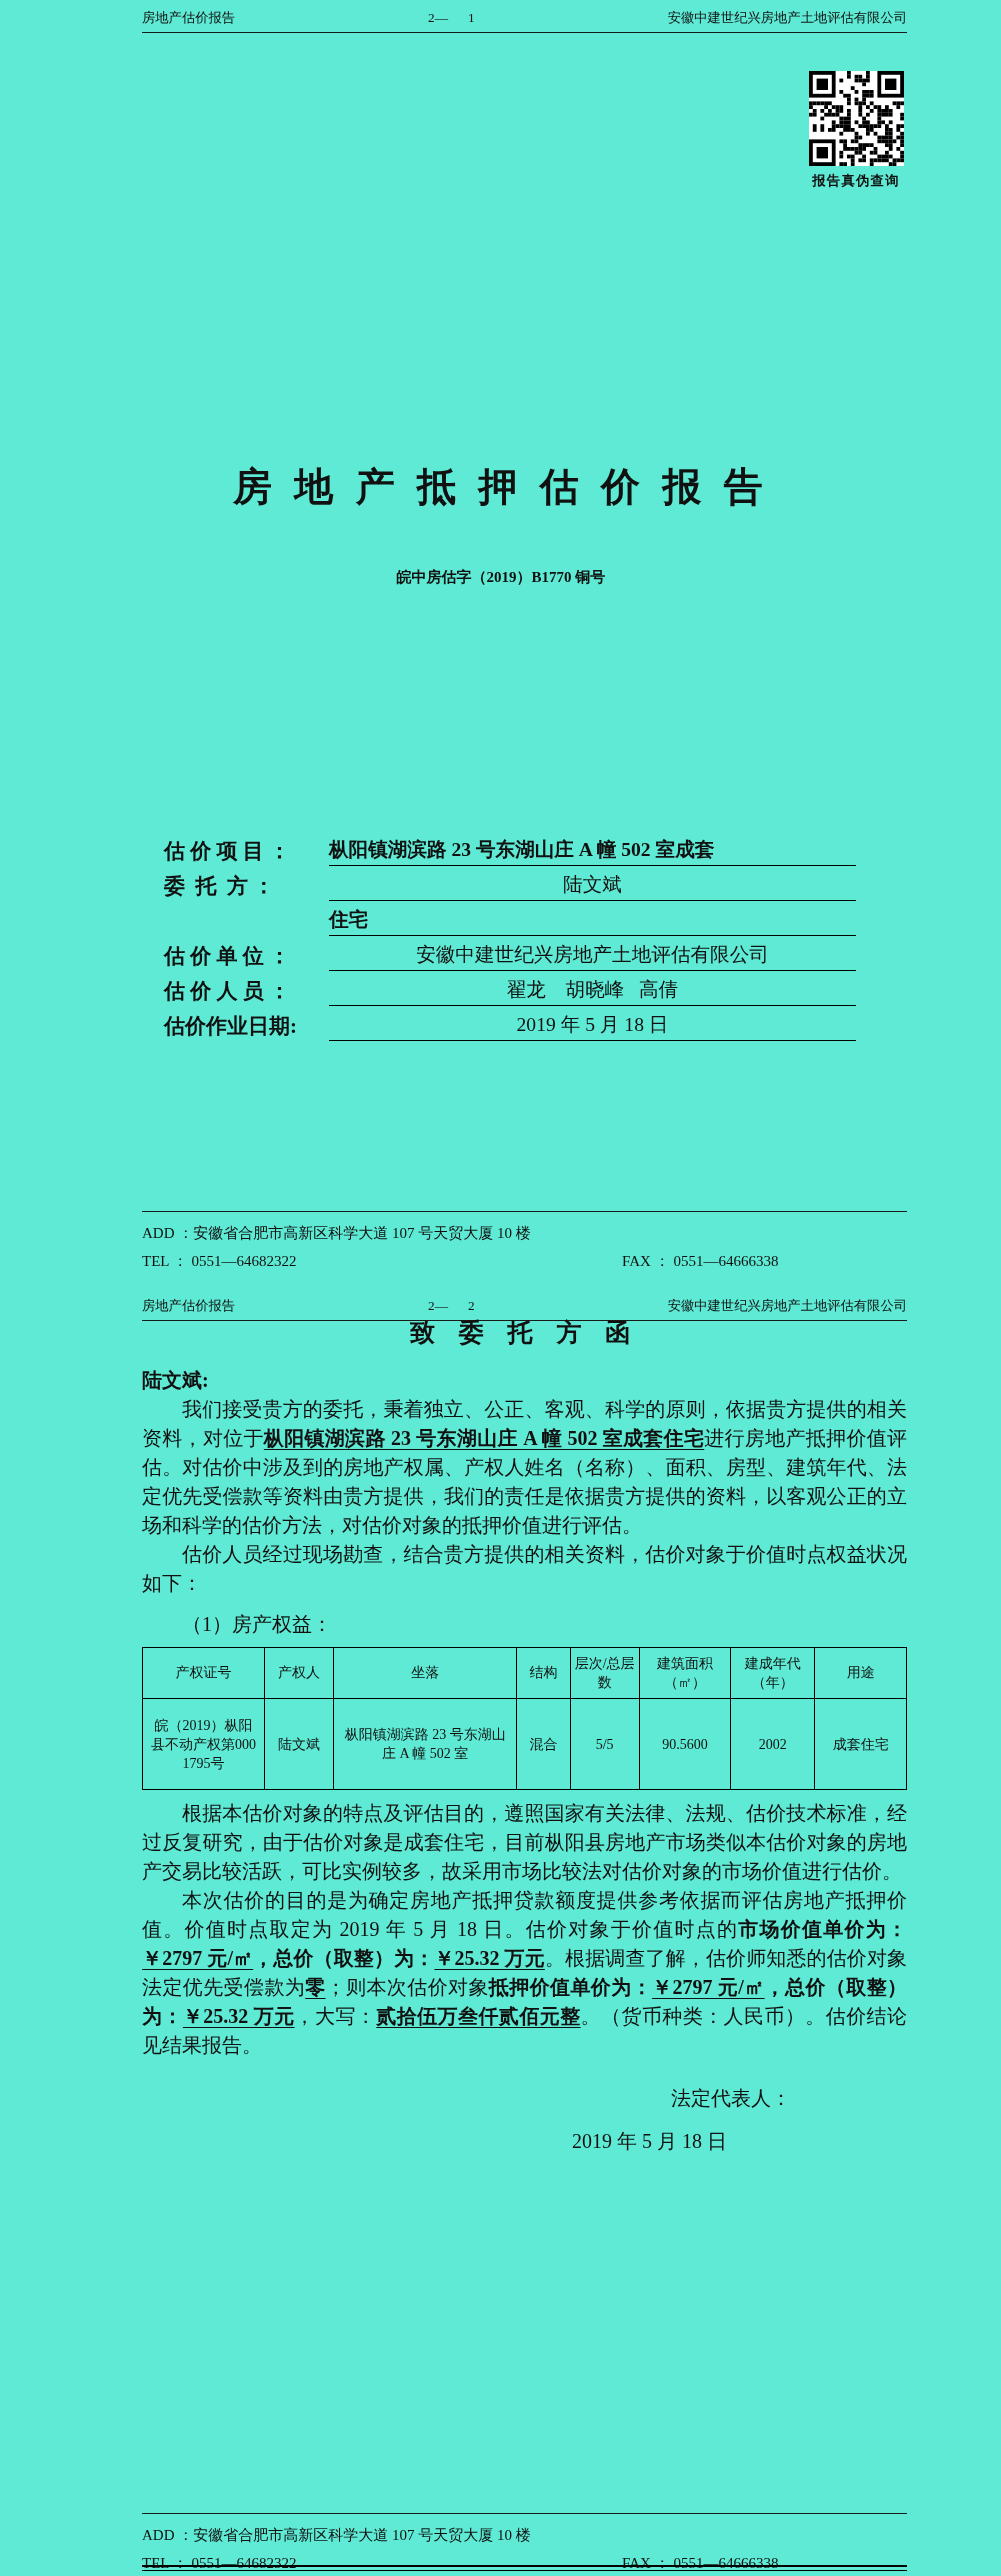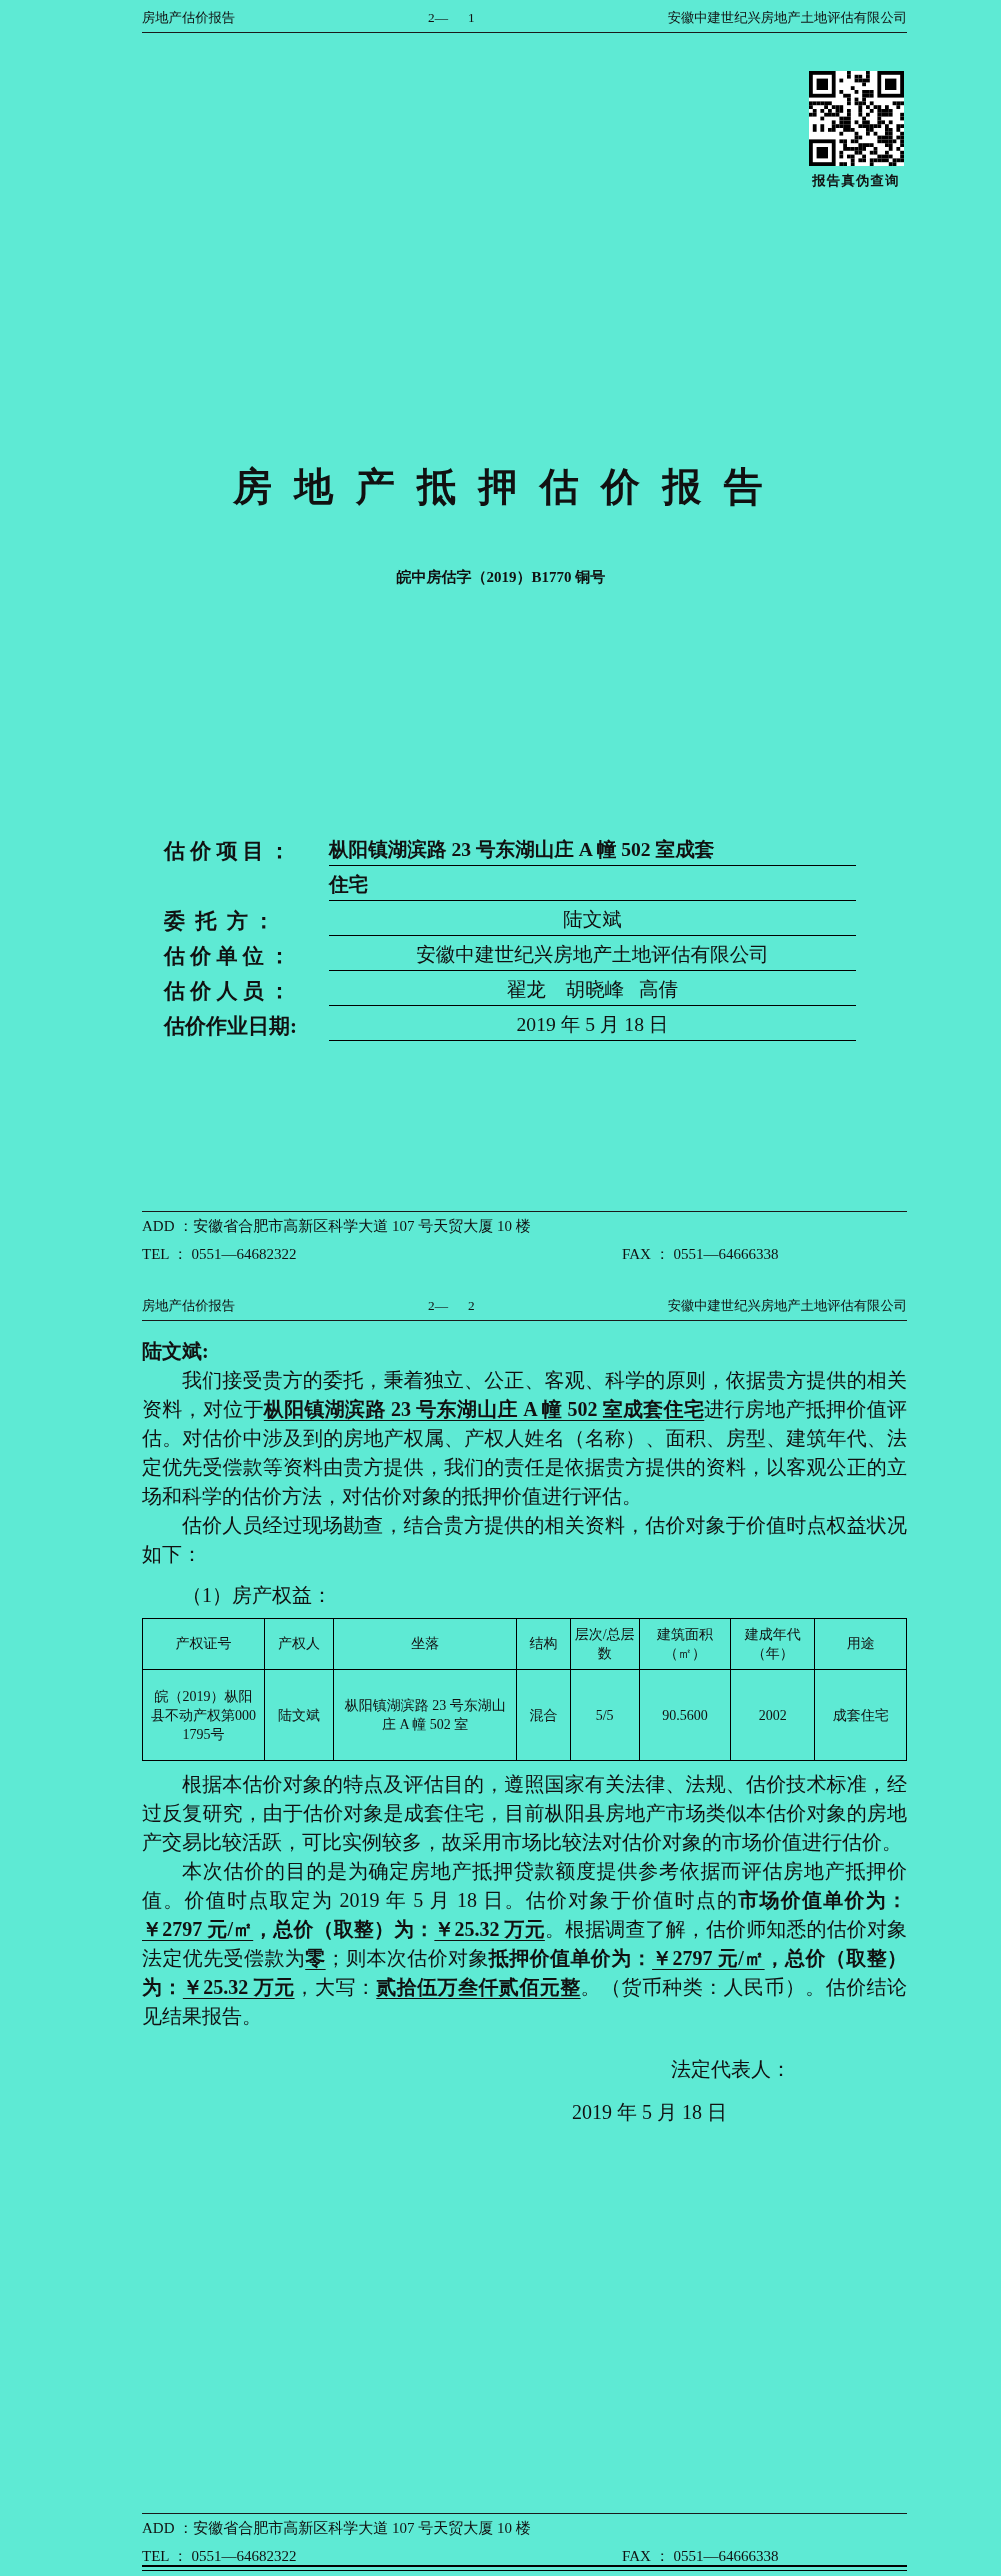--- a/index.html
+++ b/index.html
@@ -43,21 +43,21 @@
   .field-value {
     flex:1; border-bottom:1.3px solid #000; text-align:center;
     font-size:19.6px; white-space:pre; padding-bottom:1.9px;
   }
   .field-value.v-left { text-align:left;margin-top:8px; }
   .field-value.v-bold { font-weight:bold; }
 
   
   .page-footer {
     position:absolute; top:1211px; left:142px; right:95px;
-    border-top:1.3px solid #1a1a1a; padding-top:0;
+    border-top:1.3px solid #1a1a1a; padding-top:7px;
     font-size:15px; line-height:28px;
   }
   .page-2 .page-footer { top:1225px; }
   .tel-row { display:flex; }
   .tel-row .tel { width:480px; flex:none; }
 
   
   .letter-body { position:absolute; top:30px; left:142px; right:95px; font-size:20px; line-height:29px; }
   .letter-title { text-align:center; font-size:25px; font-weight:bold; letter-spacing:8.8px; white-space:pre; }
   .salutation { margin-top:19px; font-weight:bold; }
@@ -314,26 +314,26 @@
 
   <h1 class="doc-title">房 地 产 抵 押 估 价 报 告</h1>
   <div class="report-no">皖中房估字（2019）B1770 铜号</div>
 
   <div class="fields">
     <div class="field-row">
       <span class="field-label">估 价 项 目 ：</span>
       <span class="field-value v-left v-bold">枞阳镇湖滨路 23 号东湖山庄 A 幢 502 室成套</span>
     </div>
     <div class="field-row">
+      <span class="field-label">委  托  方 ：</span>
+      <span class="field-value">陆文斌</span>
+    </div>
+    <div class="field-row">
       <span class="field-label"></span>
       <span class="field-value v-left v-bold">住宅</span>
-    </div>
-    <div class="field-row">
-      <span class="field-label">委  托  方 ：</span>
-      <span class="field-value">陆文斌</span>
     </div>
     <div class="field-row">
       <span class="field-label">估 价 单 位 ：</span>
       <span class="field-value">安徽中建世纪兴房地产土地评估有限公司</span>
     </div>
     <div class="field-row">
       <span class="field-label">估 价 人 员 ：</span>
       <span class="field-value">翟龙    胡晓峰   高倩</span>
     </div>
     <div class="field-row">
@@ -353,20 +353,21 @@
 
 <div class="page page-2">
 
   <div class="page-header">
     <span>房地产估价报告</span>
     <span class="pre">2—      2</span>
     <span>安徽中建世纪兴房地产土地评估有限公司</span>
   </div>
 
   <div class="letter-body">
+    <h2 class="letter-title">致 委 托 方 函</h2>
     <p class="salutation">陆文斌:</p>
     <p class="para"><span>我们接受贵方的委托，秉着独立、公正、客观、科学的原则，依据贵方提供的相关资料，对位于</span><span class="b u">枞阳镇湖滨路 23 号东湖山庄 A 幢 502 室成套住宅</span><span>进行房地产抵押价值评估。对估价中涉及到的房地产权属、产权人姓名（名称）、面积、房型、建筑年代、法定优先受偿款等资料由贵方提供，我们的责任是依据贵方提供的资料，以客观公正的立场和科学的估价方法，对估价对象的抵押价值进行评估。</span></p>
     <p class="para"><span>估价人员经过现场勘查，结合贵方提供的相关资料，估价对象于价值时点权益状况如下：</span></p>
     <p class="para item">（1）房产权益：</p>
 
     <table class="rights-table">
       <colgroup>
         <col style="width:16%">
           <col style="width:9%">
           <col style="width:24%">

